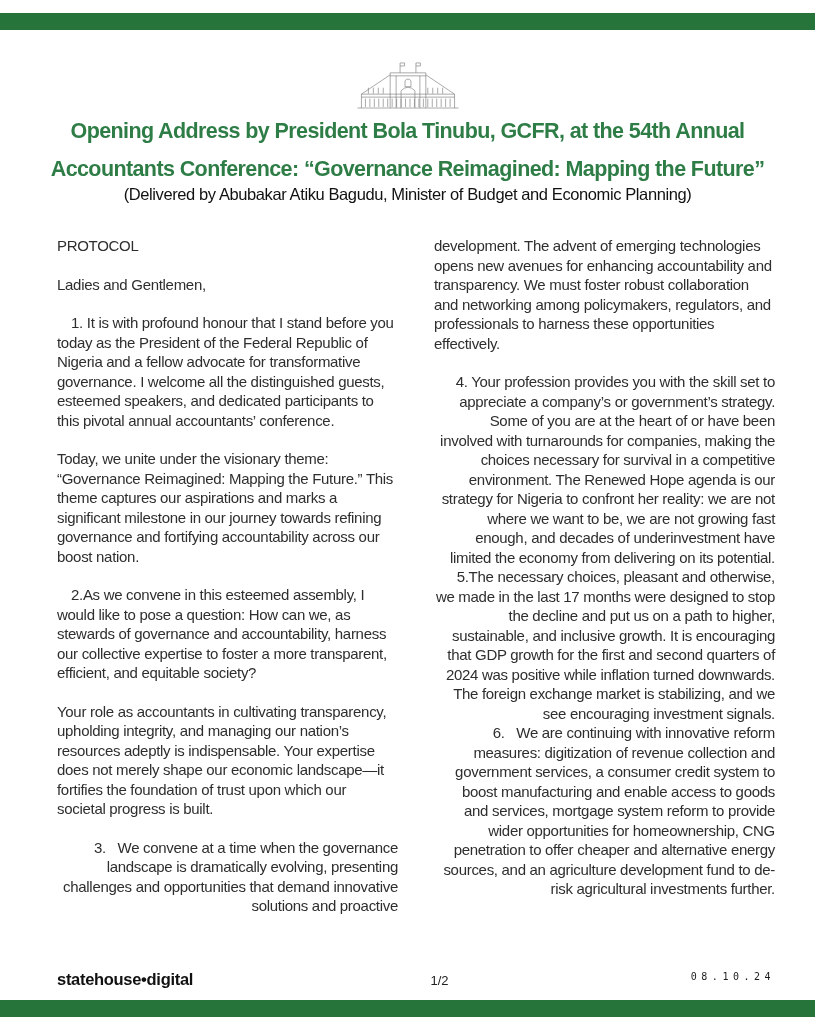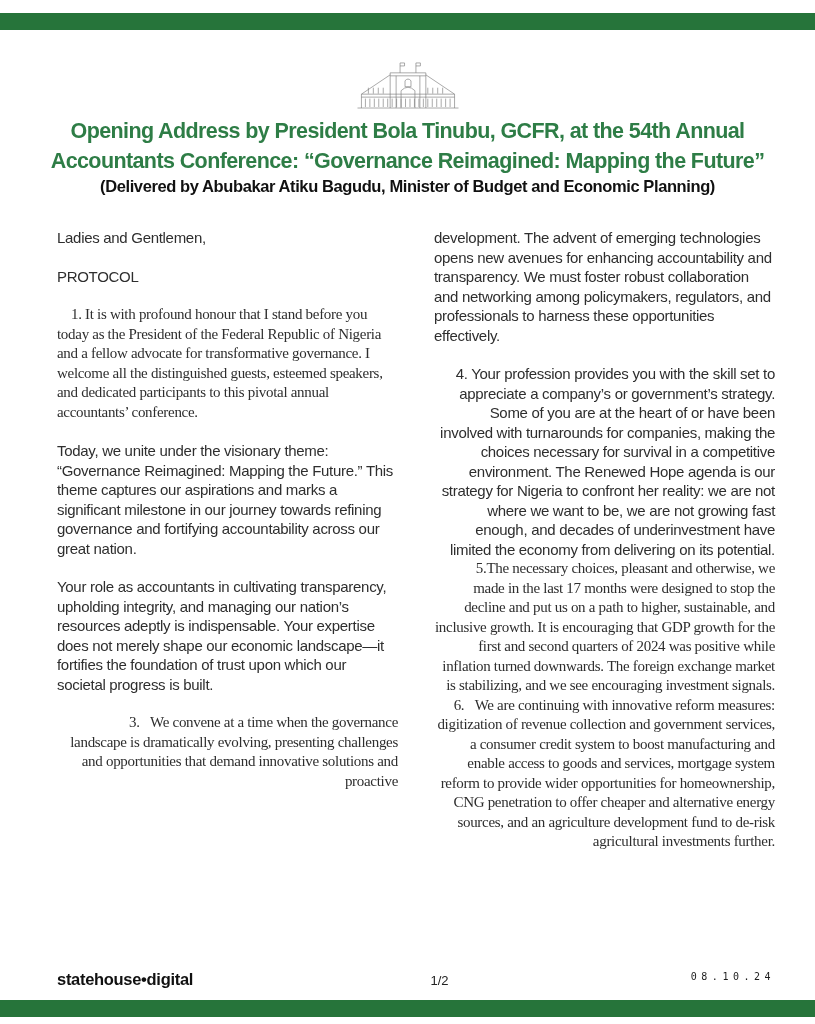--- a/index.html
+++ b/index.html
@@ -12,32 +12,32 @@
   .bar.bottom{top:1000px;}
   header{padding-top:58px;text-align:center;}
   .emblem{display:block;margin:0 auto;width:112px;height:52px;}
   .emblem path{fill:none;stroke:#7a7a7a;stroke-width:1.3;}
   .title{
     margin-top:8px;color:var(--green-title,#2e7d46);
     font-weight:bold;font-size:21.5px;line-height:26px;letter-spacing:-0.6px;
     white-space:nowrap;
   }
   .subtitle{
-    margin-top:3px;color:#111111;font-weight:bold;font-size:16.5px;
+    margin-top:3px;color:#111111;font-weight:normal;font-size:16.5px;
     letter-spacing:-0.4px;white-space:nowrap;
   }
   main{
     display:flex;margin-top:32px;padding-left:57px;padding-right:40px;
     column-gap:36px;color:var(--body-text,#2e2e2e);
   }
   .col{flex:1 1 0;}
   .para{
     margin:0 0 19px 0;font-size:15px;line-height:19.5px;letter-spacing:-0.3px;
   }
-  .para.indent{text-indent:14px;font-family:Liberation Serif, serif;}
+  .para.indent{text-indent:14px;}
   .para.tight{margin-bottom:0;text-align:right;}
   footer{
     position:absolute;left:0;right:0;top:968px;height:24px;
     padding-left:57px;padding-right:40px;box-sizing:border-box;
   }
   .brand{
     position:absolute;left:57px;top:2px;font-weight:bold;font-size:16.5px;
     letter-spacing:-0.3px;color:#111111;
   }
   .page-num{
@@ -67,30 +67,31 @@
       <path d="M74 36 H146"></path>
       <path d="M86 36 V101 M134 36 V101"></path>
       <path d="M96 101 V66 Q110 52 124 66 V101"></path>
       <path d="M104 58 V46 Q110 39 116 46 V58 Z"></path>
       <path d="M74 34 L16 73 M146 34 L204 73"></path>
       <path d="M30 60v12m10-12v12m10-12v12m10-12v12"></path>
       <path d="M150 60v12m10-12v12m10-12v12m10-12v12"></path>
       <path d="M94 30 V10 h9 v6 h-9 M126 30 V10 h9 v6 h-9"></path>
     </svg>
     <div class="title">Opening Address by President Bola Tinubu, GCFR, at the 54th Annual</div>
-    <div class="title" style="margin-top:4px">Accountants Conference: “Governance Reimagined: Mapping the Future”</div>
+    <div class="title" style="margin-top:12px">Accountants Conference: “Governance Reimagined: Mapping the Future”</div>
     <div class="subtitle">(Delivered by Abubakar Atiku Bagudu, Minister of Budget and Economic Planning)</div>
   </header>
 
   <main>
     <div class="col" id="col-left">
+        <p class="para">PROTOCOL</p>
         <p class="para">Ladies and Gentlemen,</p>
-        <p class="para">PROTOCOL</p>
         <p class="para indent">1. It is with profound honour that I stand before you today as the President of the Federal Republic of Nigeria and a fellow advocate for transformative governance. I welcome all the distinguished guests, esteemed speakers, and dedicated participants to this pivotal annual accountants’ conference.</p>
-        <p class="para">Today, we unite under the visionary theme: “Governance Reimagined: Mapping the Future.” This theme captures our aspirations and marks a significant milestone in our journey towards refining governance and fortifying accountability across our great nation.</p>
+        <p class="para">Today, we unite under the visionary theme: “Governance Reimagined: Mapping the Future.” This theme captures our aspirations and marks a significant milestone in our journey towards refining governance and fortifying accountability across our boost nation.</p>
+        <p class="para indent">2.As we convene in this esteemed assembly, I would like to pose a question: How can we, as stewards of governance and accountability, harness our collective expertise to foster a more transparent, efficient, and equitable society?</p>
         <p class="para">Your role as accountants in cultivating transparency, upholding integrity, and managing our nation’s resources adeptly is indispensable. Your expertise does not merely shape our economic landscape—it fortifies the foundation of trust upon which our societal progress is built.</p>
         <p class="para indent tight">3.&nbsp;&nbsp;&nbsp;We convene at a time when the governance landscape is dramatically evolving, presenting challenges and opportunities that demand innovative solutions and proactive</p>
       </div>
     <div class="col" id="col-right">
         <p class="para">development. The advent of emerging technologies opens new avenues for enhancing accountability and transparency. We must foster robust collaboration and networking among policymakers, regulators, and professionals to harness these opportunities effectively.</p>
         <p class="para tight">4. Your profession provides you with the skill set to appreciate a company’s or government’s strategy. Some of you are at the heart of or have been involved with turnarounds for companies, making the choices necessary for survival in a competitive environment. The Renewed Hope agenda is our strategy for Nigeria to confront her reality: we are not where we want to be, we are not growing fast enough, and decades of underinvestment have limited the economy from delivering on its potential.</p>
         <p class="para indent tight">5.The necessary choices, pleasant and otherwise, we made in the last 17 months were designed to stop the decline and put us on a path to higher, sustainable, and inclusive growth. It is encouraging that GDP growth for the first and second quarters of 2024 was positive while inflation turned downwards. The foreign exchange market is stabilizing, and we see encouraging investment signals.</p>
         <p class="para indent tight">6.&nbsp;&nbsp;&nbsp;We are continuing with innovative reform measures: digitization of revenue collection and government services, a consumer credit system to boost manufacturing and enable access to goods and services, mortgage system reform to provide wider opportunities for homeownership, CNG penetration to offer cheaper and alternative energy sources, and an agriculture development fund to de-risk agricultural investments further.</p>
       </div>
   </main>

